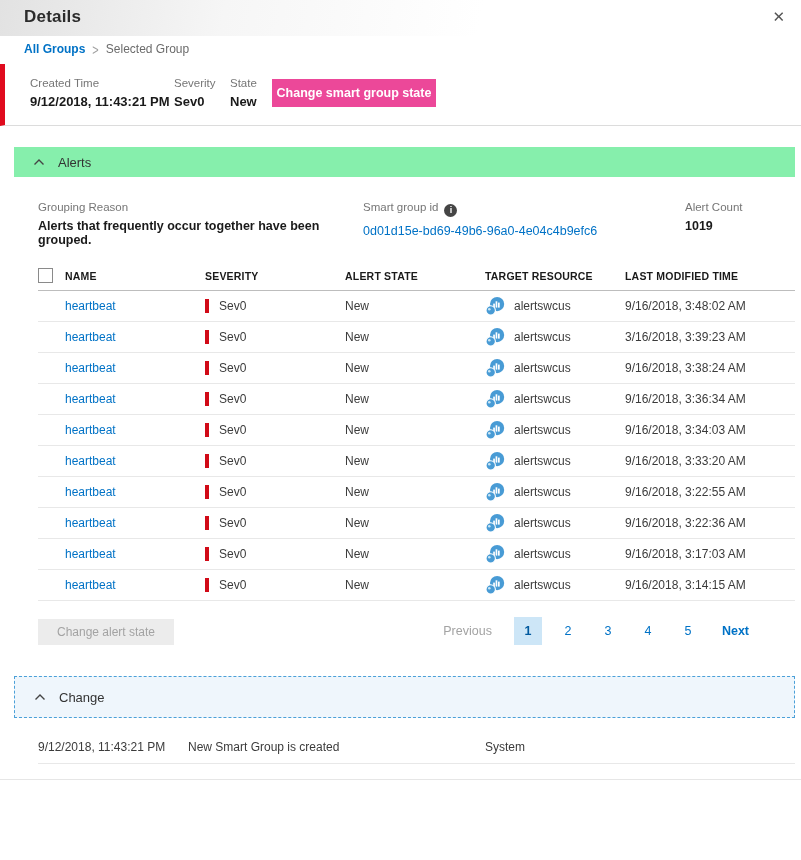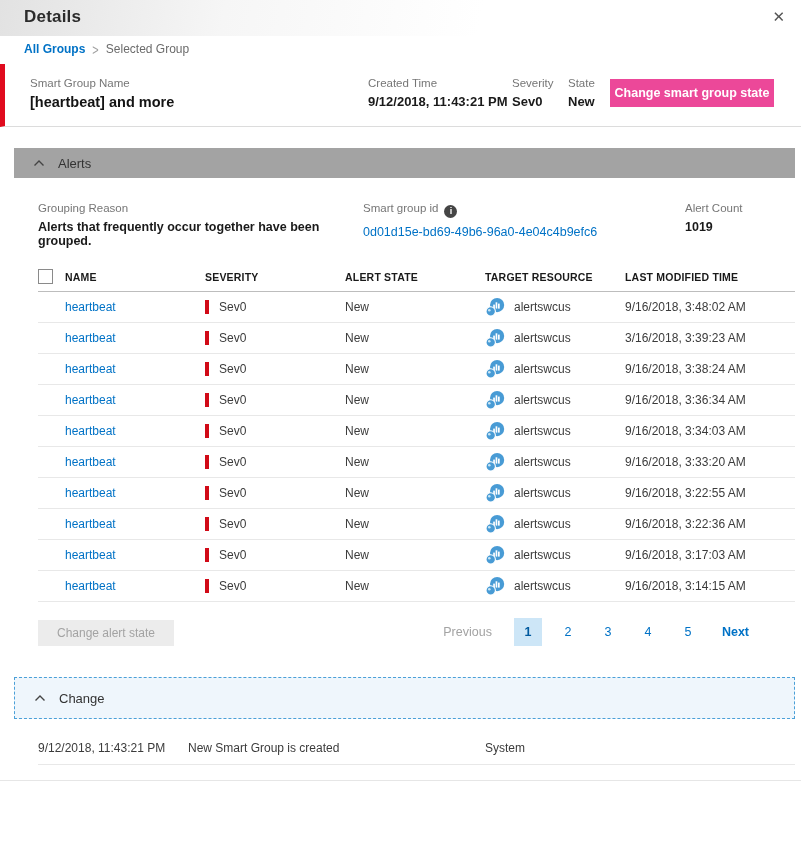--- a/index.html
+++ b/index.html
@@ -43,21 +43,21 @@
   .sg-sev { width: 56px; }
   .sg-state { width: 41px; }
   .sg-val { font-size: 13px; font-weight: 700; color: #1a1a1a; margin-top: 5px; white-space: nowrap; }
   .btn-primary {
     background: #ec4899; color: #fff; border: none; cursor: pointer;
     font-family: inherit; font-size: 12.5px; font-weight: 700;
     width: 164px; height: 28px; margin-left: 1px; margin-top: 2px;
   }
   
   .section-band {
-    background: #a3a3a3; height: 30px; margin: 21px 6px 0 14px;
+    background: #86efac; height: 30px; margin: 21px 6px 0 14px;
     display: flex; align-items: center; cursor: pointer;
   }
   .chev { margin-left: 19px; display: inline-flex; }
   .band-label { margin-left: 13px; font-size: 13px; color: #333; }
   
   .grouping { display: flex; padding: 24px 24px 0 38px; }
   .g-col1 { width: 325px; }
   .g-col2 { width: 322px; }
   .g-col3 { flex: 1; }
   .g-value { font-weight: 700; font-size: 12.5px; color: #1a1a1a; margin-top: 6px; }
@@ -130,24 +130,20 @@
   <div class="close-x">✕</div>
 </div>
 
 <div class="breadcrumb">
   <a class="bc-root">All Groups</a>
   <span class="bc-sep">&gt;</span>
   <span class="bc-current">Selected Group</span>
 </div>
 
 <div class="sg-band">
-  <div class="sg-left">
-    <div class="lbl">Smart Group Name</div>
-    <div class="sg-name">[heartbeat] and more</div>
-  </div>
   <div class="sg-created">
     <div class="lbl">Created Time</div>
     <div class="sg-val">9/12/2018, 11:43:21 PM</div>
   </div>
   <div class="sg-sev">
     <div class="lbl">Severity</div>
     <div class="sg-val">Sev0</div>
   </div>
   <div class="sg-state">
     <div class="lbl">State</div>

